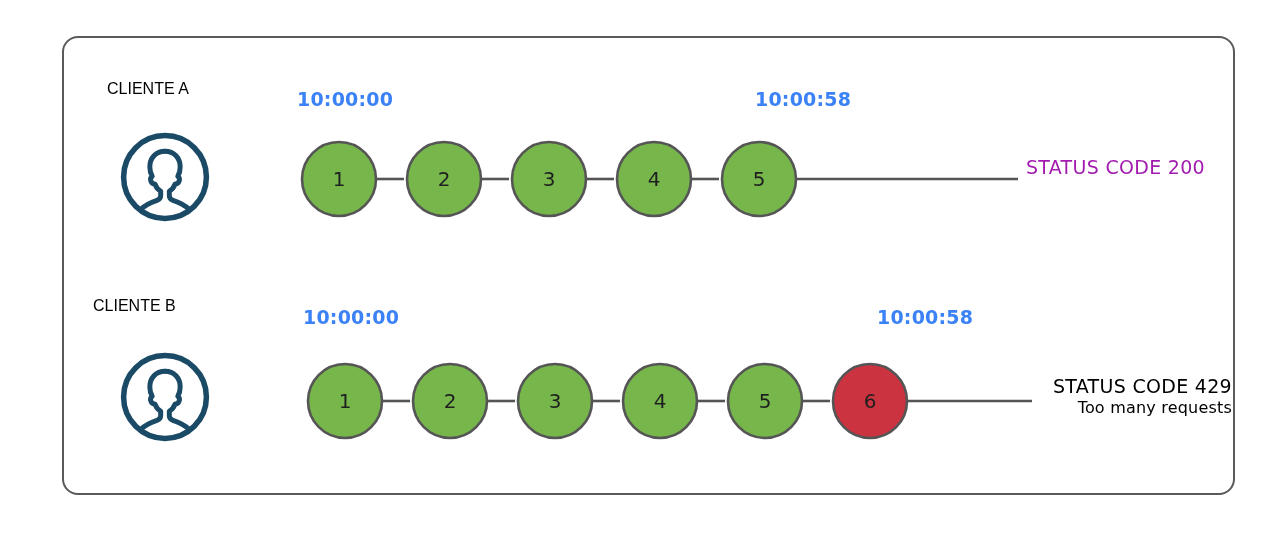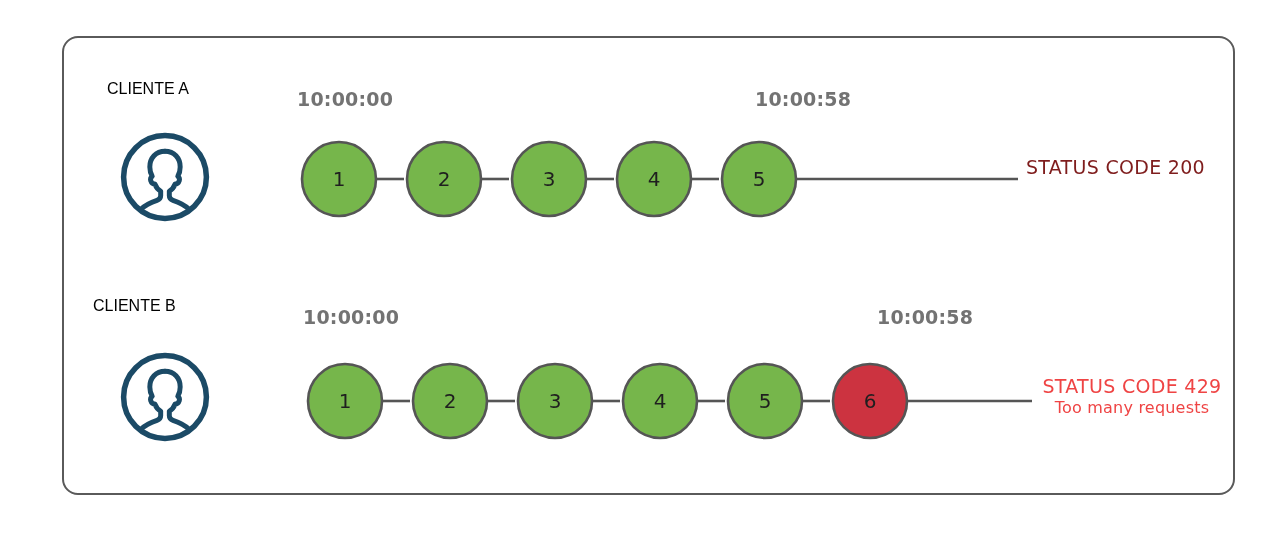--- a/index.html
+++ b/index.html
@@ -38,21 +38,21 @@
   .abs { position: absolute; }
 
   
   .avatar { width: 92px; height: 92px; display: block; }
 
   
   .timestamp {
     font-family: "DejaVu Sans", sans-serif;
     font-size: 19px;
     font-weight: 700;
-    color: #737373;
+    color: #3b82f6;
     letter-spacing: 0.2px;
     white-space: nowrap;
   }
 
   
   .chain { position: absolute; }
   .chain-svg { display: block; overflow: visible; }
 
   .node-circle {
     stroke: #555555;
@@ -83,22 +83,22 @@
     letter-spacing: 0.3px;
     line-height: 1.15;
   }
   .status-sub {
     font-family: "DejaVu Sans", sans-serif;
     font-size: 16px;
     font-weight: 400;
     letter-spacing: 0.2px;
     line-height: 1.2;
   }
-  .status-ok { color: #7f1d1d; text-align: center; }
-  .status-err { color: #ef4444; text-align: center; }
+  .status-ok { color: #a21caf; text-align: center; }
+  .status-err { color: #000000; text-align: right; }
 </style>
 </head>
 <body>
 
 <div id="canvas">
 
   <div id="frame"></div>
 
   <div class="abs" style="left:107px; top:80px;">CLIENTE A</div>
 

